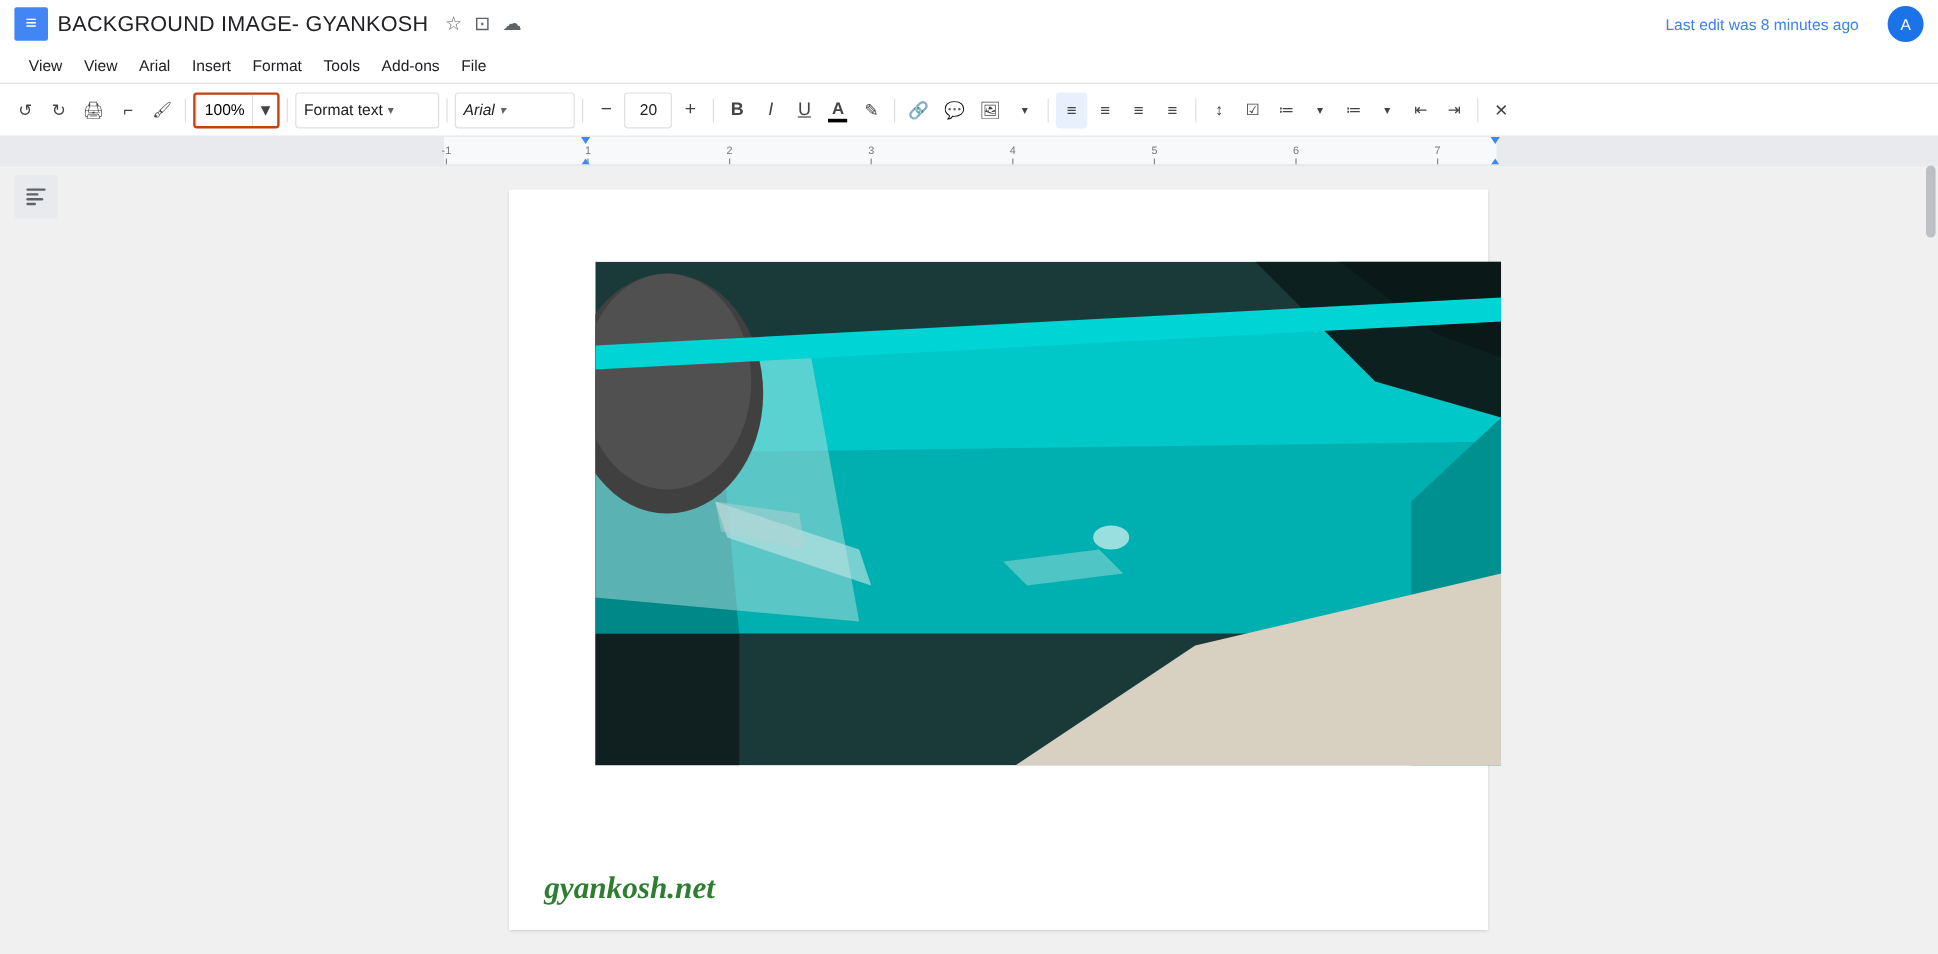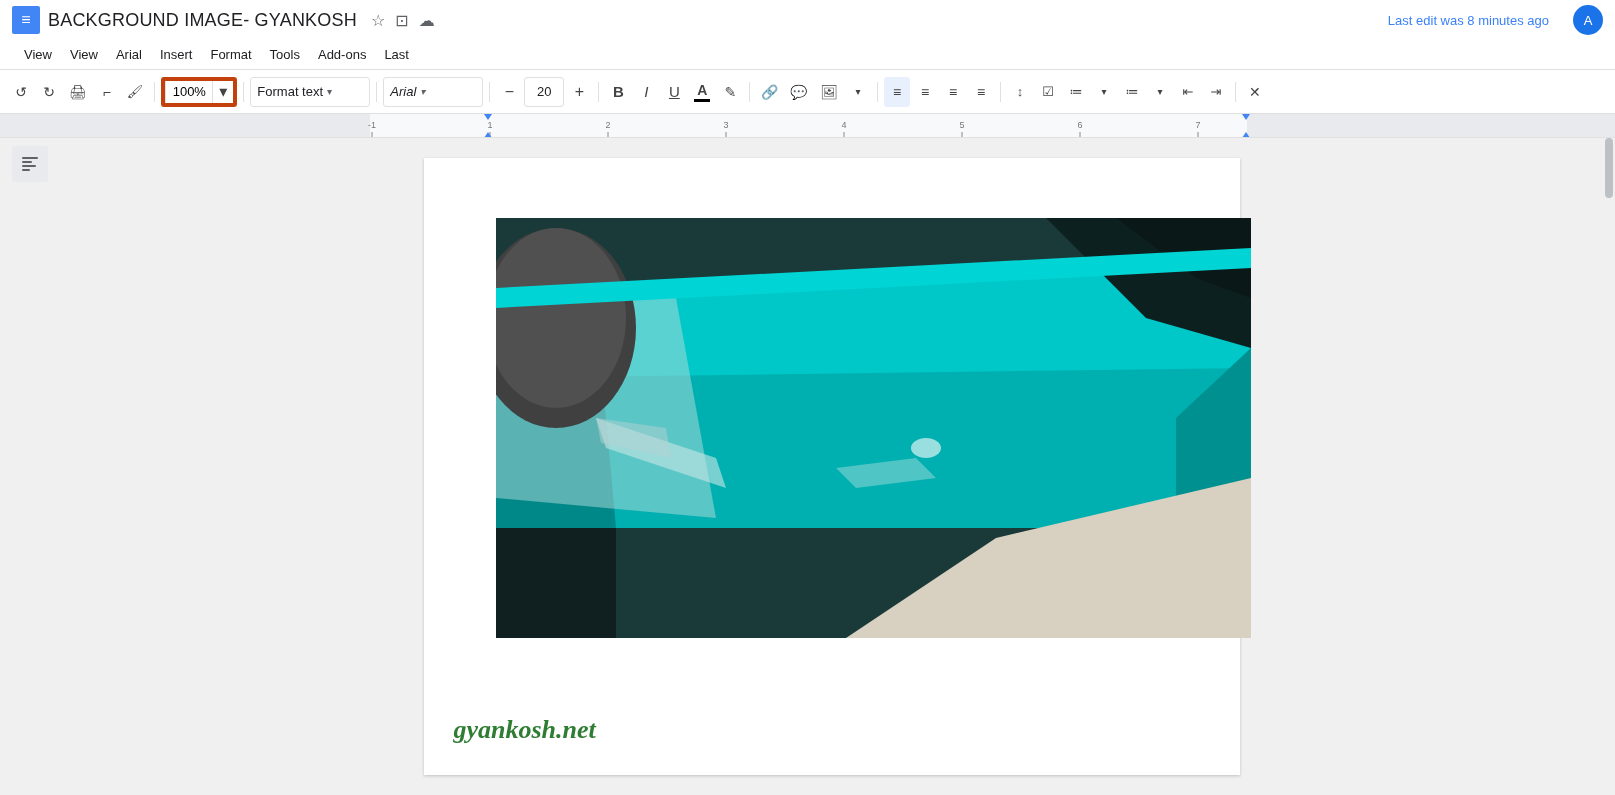--- a/index.html
+++ b/index.html
@@ -94,21 +94,21 @@
       border: 1px solid #e0e0e0; border-radius: 3px;
       padding: 2px 6px; cursor: pointer; height: 30px;
       font-size: 13px; color: #202124;
       background: #fff;
       gap: 4px;
     }
     .toolbar-dropdown .arrow { font-size: 10px; color: #5f6368; }
 
     .zoom-control {
       display: flex; align-items: flex-start;
-      border: 4px solid #c2410c; border-radius: 3px;
+      border: 2px solid #c2410c; border-radius: 3px;
       height: 30px; overflow: hidden;
     }
     .zoom-btn {
       padding: 0 6px; cursor: pointer; font-size: 16px;
       background: #fff; color: #444; height: 100%;
       display: flex; align-items: center;
       border: none;
     }
     .zoom-value {
       padding: 0 4px; font-size: 13px; border-left: 1px solid #e0e0e0;
@@ -181,21 +181,21 @@
       min-height: 600px;
       background: #fff;
       box-shadow: 0 1px 3px rgba(0,0,0,0.2);
       padding: 60px 72px;
       position: relative;
     }
 
     
     .gyankosh-watermark {
       position: absolute;
-      bottom: 30px;
+      bottom: 20px;
       left: 30px;
       font-size: 26px;
       font-family: 'Brush Script MT', cursive;
       color: #2e7d32;
       font-style: italic;
       font-weight: bold;
     }
 
     
     .doc-image {
@@ -237,21 +237,21 @@
 </div>
 
 <div id="menu-bar">
   <span class="menu-item">View</span>
   <span class="menu-item">View</span>
   <span class="menu-item">Arial</span>
   <span class="menu-item">Insert</span>
   <span class="menu-item">Format</span>
   <span class="menu-item">Tools</span>
   <span class="menu-item">Add-ons</span>
-  <span class="menu-item">Last</span>
+  <span class="menu-item">File</span>
 </div>
 
 <div id="toolbar">
 
   <div class="toolbar-btn" title="Undo">↺</div>
   <div class="toolbar-btn" title="Redo">↻</div>
   <div class="toolbar-btn" title="Print">🖨</div>
   <div class="toolbar-btn" title="Paint format">⌐</div>
   <div class="toolbar-btn" title="Paint roller" style="font-size:13px;">🖌</div>
   <div class="toolbar-sep"></div>

